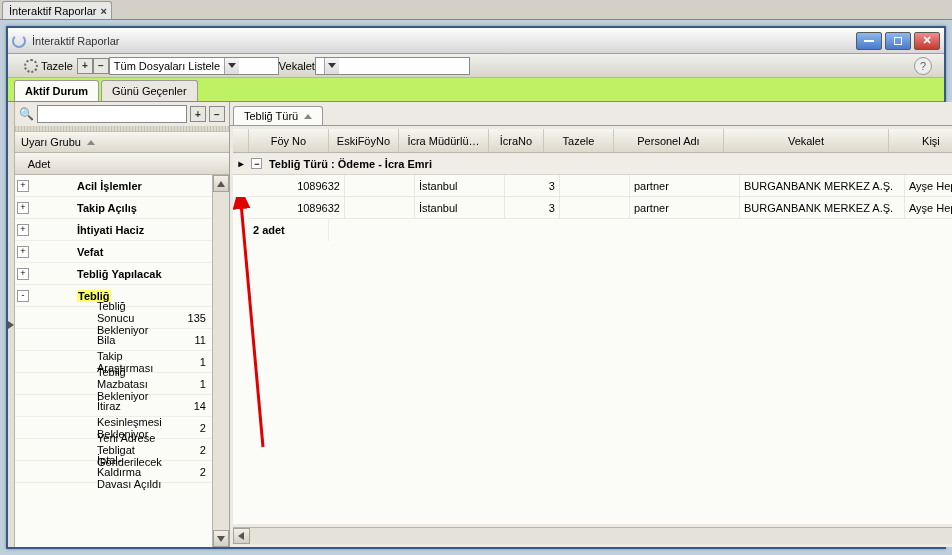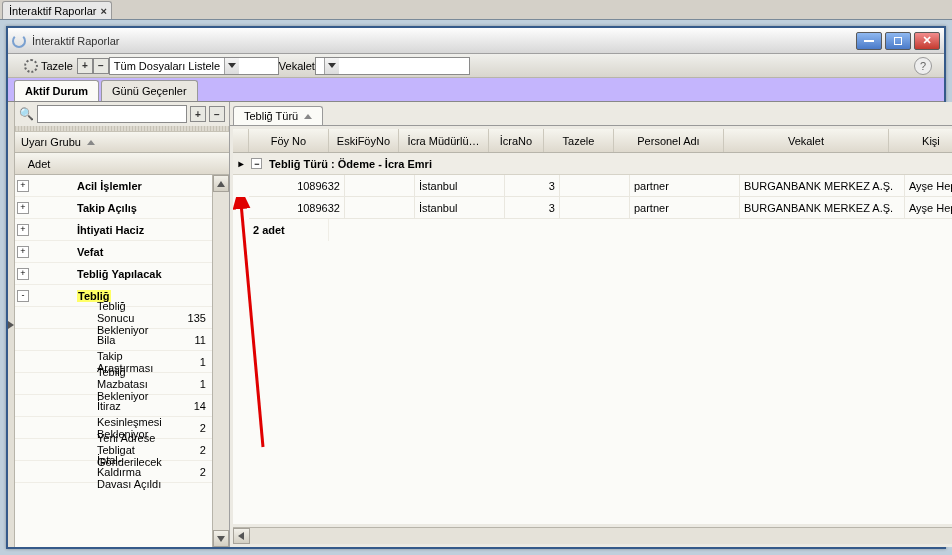--- a/index.html
+++ b/index.html
@@ -23,21 +23,21 @@
   .toolbar { height:24px; background:linear-gradient(#f0f0ec,#d8d5cd); display:flex; align-items:center; padding:0 12px; border-bottom:1px solid #b7b4aa;}
   .tb-btn { display:flex; align-items:center; gap:3px; padding:1px 4px; cursor:default;}
   .tb-refresh { width:14px; height:14px; border:2px dotted #666; border-radius:50%;}
   .sqbtn { width:16px; height:16px; border:1px solid #8a8a8a; background:#e8e8e2; display:flex; align-items:center; justify-content:center; font-weight:bold; color:#333; font-size:10px;}
   .combo { border:1px solid #8a8a8a; background:#fff; height:18px; display:flex; align-items:center;}
   .combo .txt { padding:0 4px;}
   .combo .arrow { width:15px; height:100%; background:linear-gradient(#f5f5f5,#dcdcdc); border-left:1px solid #a0a0a0; display:flex; align-items:center; justify-content:center;}
   .arrow-down { width:0;height:0;border-left:4px solid transparent;border-right:4px solid transparent;border-top:5px solid #333;}
   .helpbtn { margin-left:auto; width:18px; height:18px; border:1px solid #999; border-radius:50%; display:flex; align-items:center; justify-content:center; color:#666; background:#eee;}
   
-  .tabs { height:24px; background:#c4b5fd; display:flex; align-items:flex-end; padding-left:6px; border-bottom:1px solid #888;}
+  .tabs { height:24px; background:#bef264; display:flex; align-items:flex-end; padding-left:6px; border-bottom:1px solid #888;}
   .tab { padding:4px 10px; border:1px solid #999; border-bottom:none; margin-right:2px; background:#e9e7e0; border-radius:3px 3px 0 0;}
   .tab.active { background:#fbfbf7; font-weight:bold;}
   
   .content { flex:1; display:flex; min-height:0;}
   .left { width:290px; display:flex; flex-direction:column; border-right:1px solid #a0a0a0; background:#eceae3;}
   .searchrow { display:flex; align-items:center; gap:3px; padding:3px 4px;}
   .searchrow .mag { font-size:12px; color:#555;}
   .searchrow input { flex:1; height:18px; border:1px solid #8a8a8a; padding:0 3px;}
   .grp-hdr { background:linear-gradient(#f6f5ef,#ded9cd); border-top:1px solid #c6c2b6; border-bottom:1px solid #b7b4aa; height:22px; display:flex; align-items:center; padding:0 6px; gap:4px; font-weight:normal;}
   .sort-tri { width:0;height:0;border-left:4px solid transparent;border-right:4px solid transparent;border-bottom:5px solid #888; margin-left:2px;}

